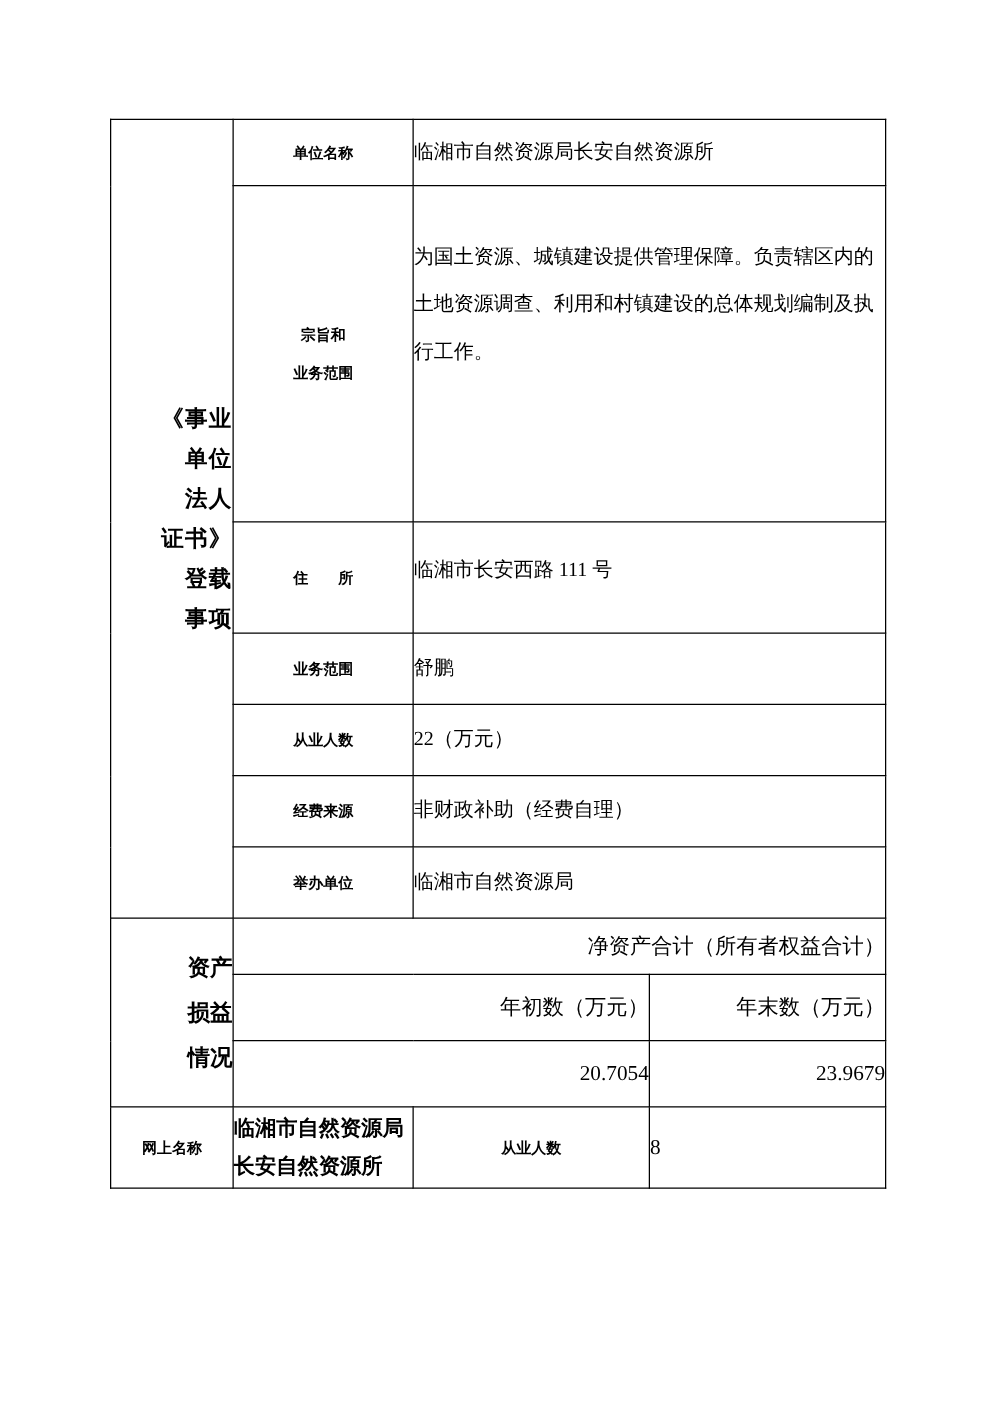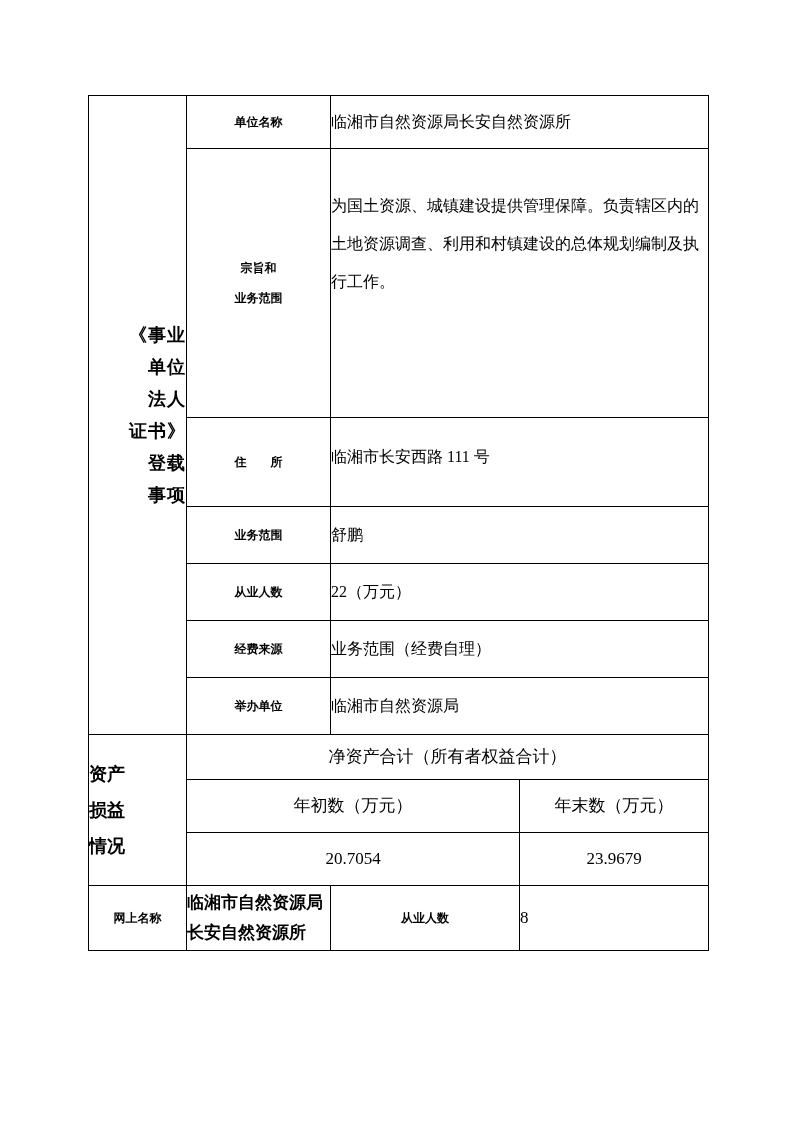--- a/index.html
+++ b/index.html
@@ -71,30 +71,30 @@
   .cell-value p {
     margin: 0;
     text-indent: 0;
     font-size: 16px;
     line-height: 38px;
   }
 
   
   .cell-asset-title {
     width: 98px;
-    text-align: left;
+    text-align: right;
     font-weight: bold;
     font-size: 18px;
     line-height: 36px;
     padding: 6px 2px;
     margin-top: 44px;
   }
   .cell-asset-title .tline { display: block; }
   .cell-center {
-    text-align: center;
+    text-align: right;
     font-size: 17px;
     line-height: 32px;
     padding: 10px 4px;
   }
   .cell-center.num {
     font-size: 17px;
   }
 
   
   .cell-bold-label {
@@ -175,21 +175,21 @@
         <td class="cell-label" style="height:56px">
           <span class="lline">从业人数</span>
         </td>
         <td class="cell-value" colspan="2">22（万元）</td>
       </tr>
 
       <tr>
         <td class="cell-label" style="height:56px">
           <span class="lline">经费来源</span>
         </td>
-        <td class="cell-value" colspan="2">业务范围（经费自理）</td>
+        <td class="cell-value" colspan="2">非财政补助（经费自理）</td>
       </tr>
 
       <tr>
         <td class="cell-label" style="height:56px">
           <span class="lline">举办单位</span>
         </td>
         <td class="cell-value" colspan="2">临湘市自然资源局</td>
       </tr>
 
       <tr>

